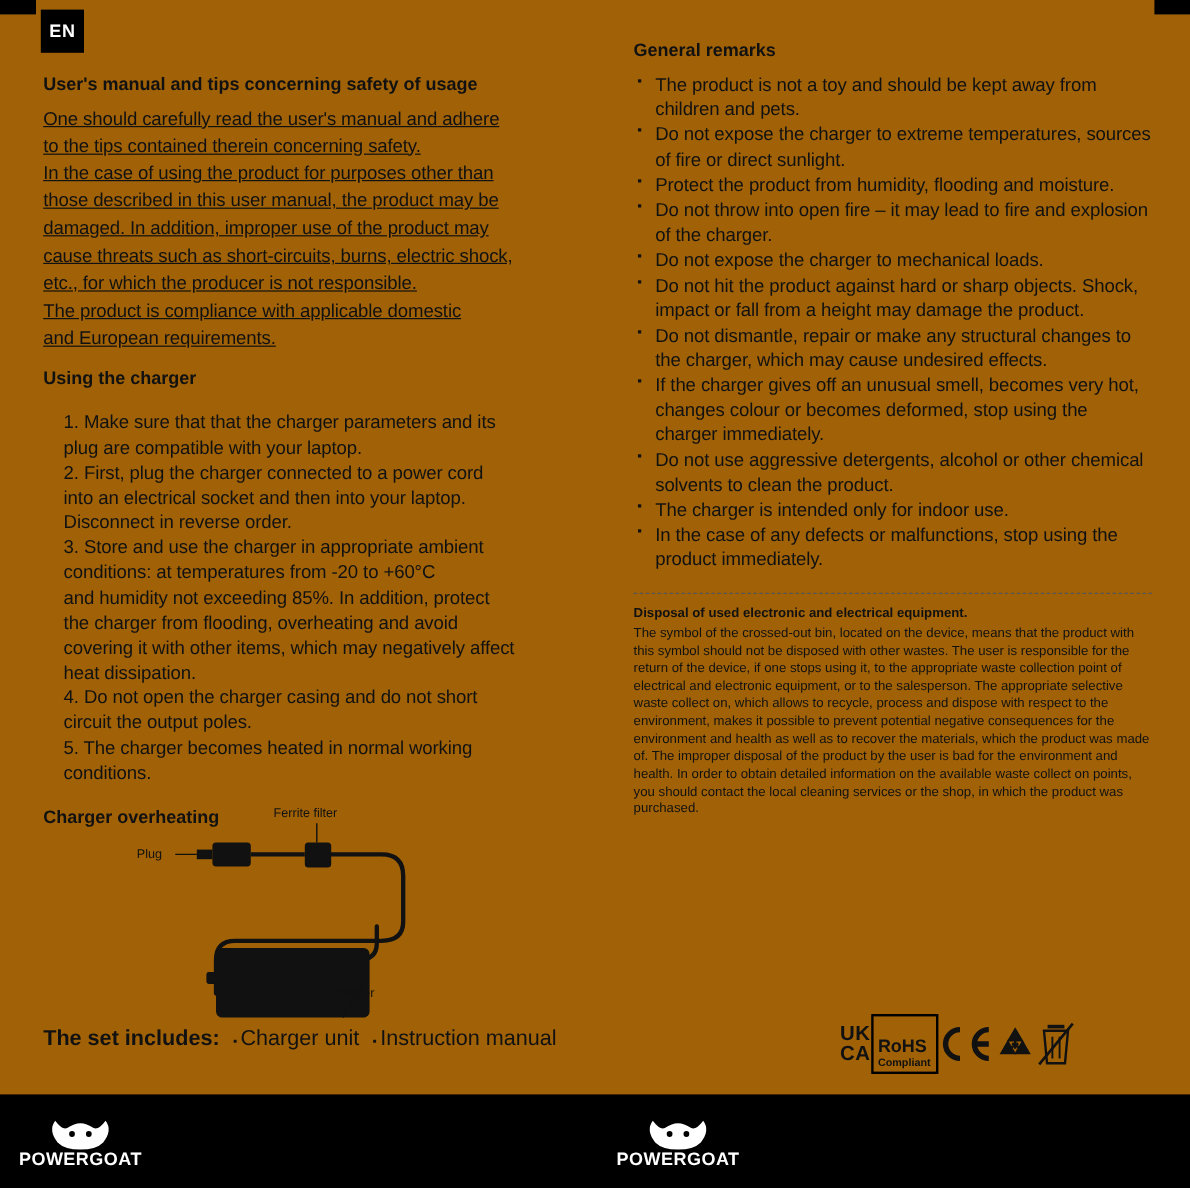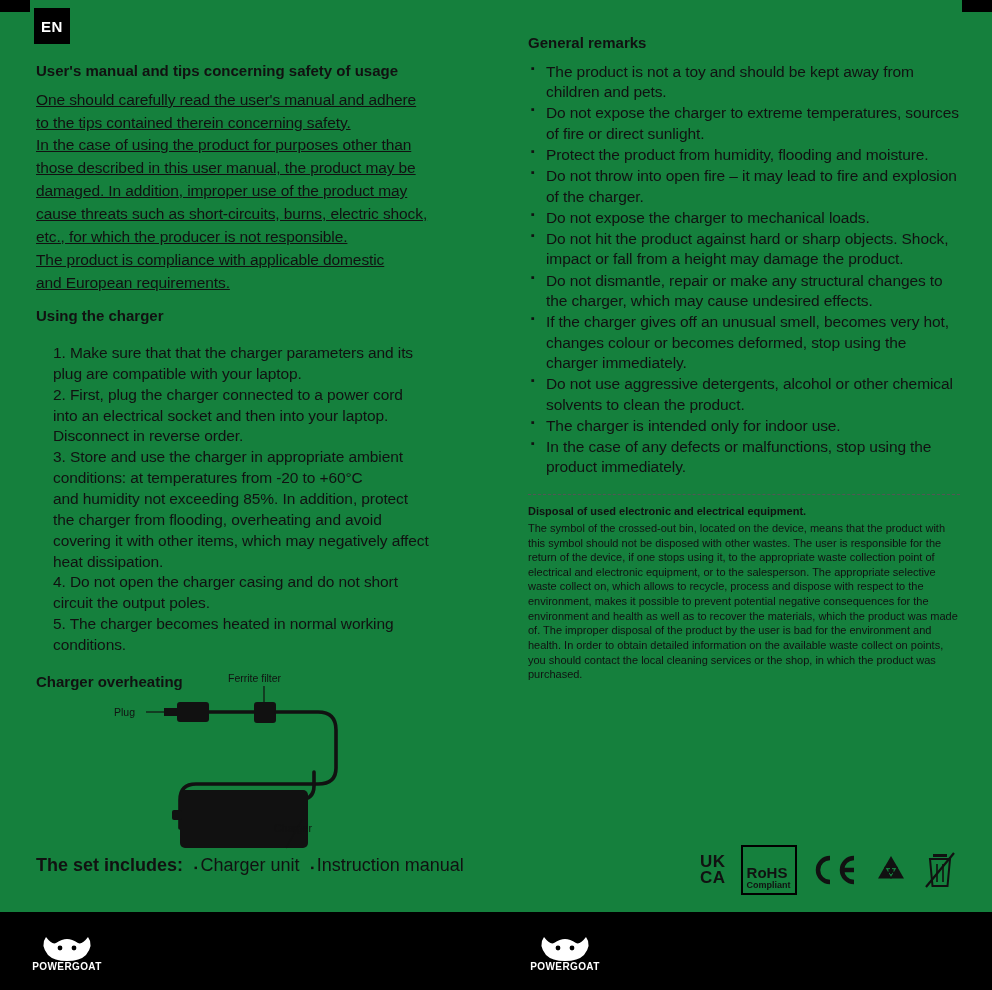--- a/index.html
+++ b/index.html
@@ -13,21 +13,21 @@
     position: relative;
     font-family: "Liberation Sans", sans-serif;
     color: #111111;
     overflow: hidden;
   }
   .page {
     position: absolute;
     left: 0; top: 0;
     width: 992px;
     height: 990px;
-    background: #15803d;
+    background: #a16207;
   }
   
   .top-bar-left {
     position: absolute;
     left: 0; top: 0;
     width: 30px; height: 12px;
     background: #000;
   }
   .top-bar-right {
     position: absolute;
@@ -165,21 +165,20 @@
   }
   .si-item { margin-left: 6px; }
   
   .cert-row {
     position: absolute;
     left: 700px;
     top: 845px;
     height: 50px;
     display: flex;
     align-items: center;
-    gap: 15px;
   }
   .ukca {
     font-size: 17px;
     font-weight: bold;
     line-height: 0.95;
     letter-spacing: 0.5px;
   }
   .rohs-box {
     border: 2px solid #000;
     padding: 18px 4px 2px 4px;
@@ -204,21 +203,21 @@
     height: 52px;
     color: #fff;
     display: flex;
     flex-direction: column;
     align-items: center;
     justify-content: center;
   }
   .logo.l1 { left: 22px; }
   .logo.l2 { left: 520px; }
   .logo-text {
-    font-size: 10px;
+    font-size: 15px;
     font-weight: bold;
     letter-spacing: 0.4px;
     margin-top: -2px;
   }
 </style>
 </head>
 <body>
 
 <div class="page">
 

